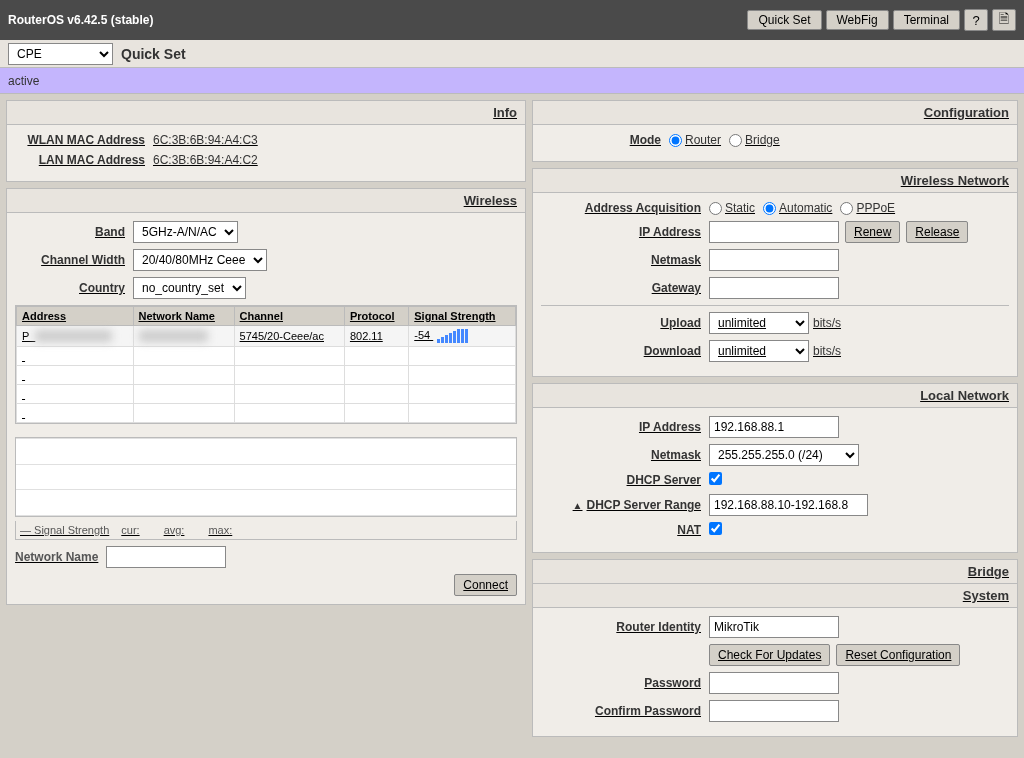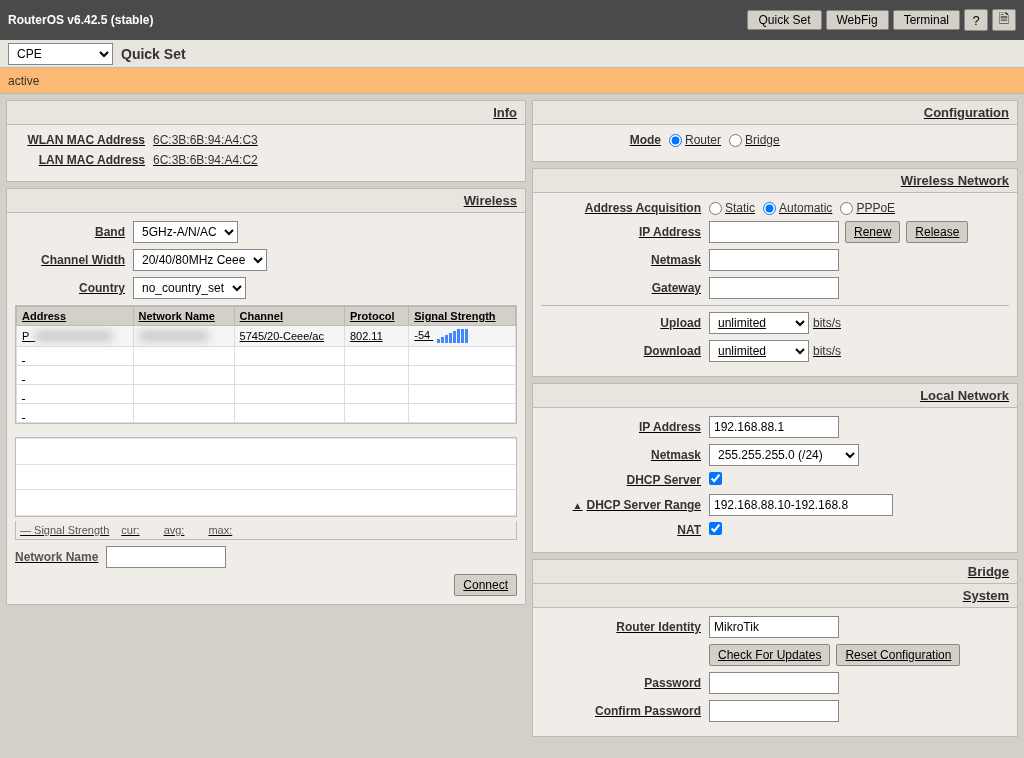--- a/index.html
+++ b/index.html
@@ -49,21 +49,21 @@
     #profile-select {
       font-size: 12px;
       padding: 2px 4px;
       border: 1px solid #888;
       background: #fff;
       height: 22px;
     }
 
     
     #statusbar {
-      background: #fdba74;
+      background: #c4b5fd;
       padding: 4px 8px;
       border-bottom: 1px solid #bbb;
       font-size: 12px;
       color: #333;
       height: 26px;
       display: flex;
       align-items: center;
     }
 
     
@@ -243,21 +243,21 @@
       filter: blur(4px);
       background: #ccc;
       color: #ccc;
       border-radius: 2px;
       display: inline-block;
     }
 
     .ip-input { width: 130px; }
     .identity-input { width: 130px; }
     .password-input { width: 130px; }
-    .dhcp-range-input { width: 184px; }
+    .dhcp-range-input { width: 159px; }
 
     .section-divider {
       border: none;
       border-top: 1px solid #bbb;
       margin: 6px 0;
     }
 
     .triangle-btn {
       font-size: 10px;
       margin-right: 4px;

